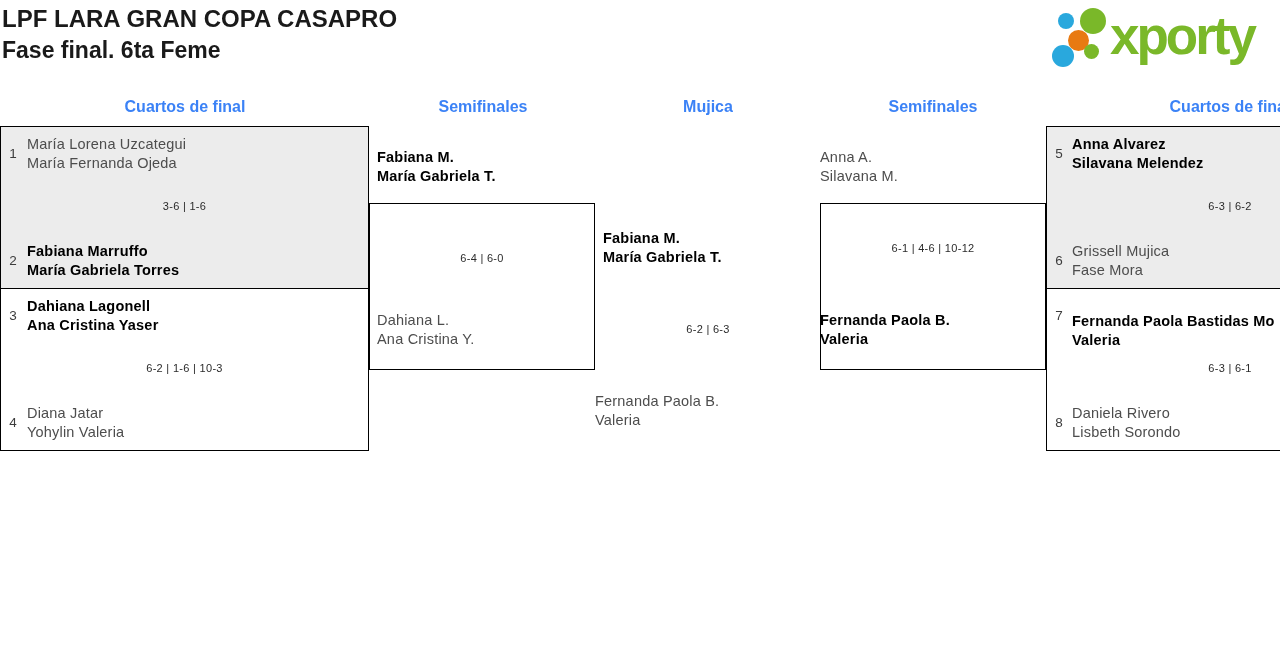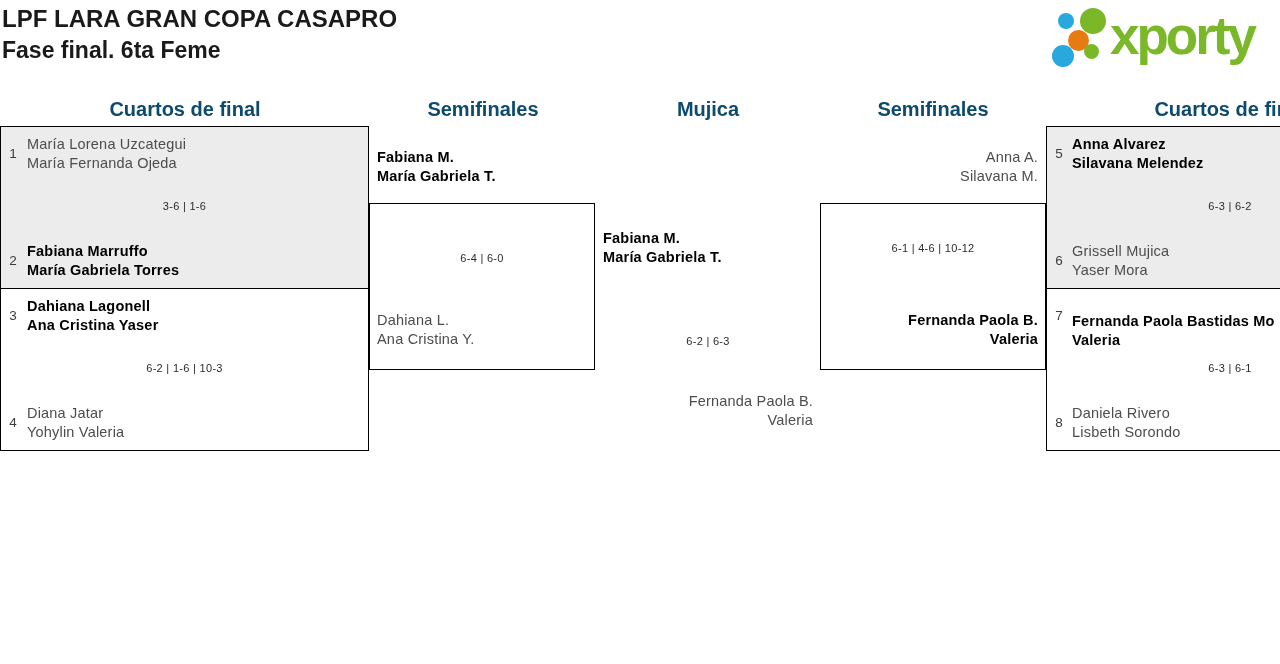--- a/index.html
+++ b/index.html
@@ -2,29 +2,29 @@
 <html style="--brand-green: #7ab829; --brand-blue: #29a8dd; --brand-orange: #e87a12; --box-gray: #ececec; --border: #000000; --winner-text: #000000; --loser-text: #4d4d4d; --score-text: #2b2b2b;"><head>
 <meta charset="utf-8">
 <style>
   html,body{margin:0;padding:0;background:#fff;}
   #app{
     position:relative;width:1280px;height:664px;overflow:hidden;background:#fff;
     font-family:"Liberation Sans",sans-serif;
   }
   .title{position:absolute;left:2px;top:3px;font-size:24px;line-height:31px;font-weight:bold;color:#1a1a1a;}
   .subtitle{position:absolute;left:2px;top:35px;font-size:23px;line-height:30px;font-weight:bold;color:#1a1a1a;}
-  .round-header{position:absolute;top:98px;width:200px;font-size:20px;font-weight:bold;color:#0c4a6e;text-align:center;}
+  .round-header{position:absolute;top:98px;width:200px;font-size:16px;font-weight:bold;color:#3b82f6;text-align:center;}
   .box{position:absolute;box-sizing:border-box;border:1px solid var(--border,#000);background:#fff;}
   .box.gray{background:var(--box-gray,#ececec);}
   .names{position:absolute;font-size:14.5px;line-height:19px;letter-spacing:.2px;white-space:nowrap;}
   .winner{font-weight:bold;color:var(--winner-text,#000);}
   .loser{color:var(--loser-text,#4d4d4d);}
   .score{position:absolute;font-size:11px;letter-spacing:.3px;color:var(--score-text,#2b2b2b);text-align:center;}
   .seed{position:absolute;width:14px;font-size:13.5px;color:#3c3c3c;text-align:center;}
-  .ra{text-align:right;}
+  .ra{}
   .dot{position:absolute;border-radius:50%;}
   .dot.blue{background:var(--brand-blue,#29a8dd);}
   .dot.green{background:var(--brand-green,#7ab829);}
   .dot.orange{background:var(--brand-orange,#e87a12);}
   .wordmark{
     position:absolute;left:1110px;top:6px;font-size:53px;font-weight:bold;
     letter-spacing:-3px;color:var(--brand-green,#7ab829);line-height:60px;
   }
 </style>
 </head>
@@ -88,21 +88,21 @@
   <div class="score" style="left:369px;top:252px;width:226px;">6-4 | 6-0</div>
   <div class="names loser" style="left:377px;top:311px;">
     <div>Dahiana L.</div>
     <div>Ana Cristina Y.</div>
   </div>
 
   <div class="names winner" style="left:603px;top:229px;">
     <div>Fabiana M.</div>
     <div>María Gabriela T.</div>
   </div>
-  <div class="score" style="left:595px;top:323px;width:226px;margin-top:12px;">6-2 | 6-3</div>
+  <div class="score" style="left:595px;top:323px;width:226px;">6-2 | 6-3</div>
   <div class="names loser ra" style="left:595px;top:392px;width:218px;">
     <div>Fernanda Paola B.</div>
     <div>Valeria</div>
   </div>
 
   <div class="names loser ra" style="left:820px;top:148px;width:218px;">
     <div>Anna A.</div>
     <div>Silavana M.</div>
   </div>
   <div class="score" style="left:820px;top:242px;width:226px;">6-1 | 4-6 | 10-12</div>
@@ -113,21 +113,21 @@
 
   <div class="seed" style="left:1052px;top:146px;">5</div>
   <div class="names winner" style="left:1072px;top:135px;">
     <div>Anna Alvarez</div>
     <div>Silavana Melendez</div>
   </div>
   <div class="score" style="left:1046px;top:200px;width:368px;">6-3 | 6-2</div>
   <div class="seed" style="left:1052px;top:253px;">6</div>
   <div class="names loser" style="left:1072px;top:242px;">
     <div>Grissell Mujica</div>
-    <div>Yaser Mora</div>
+    <div>Fase Mora</div>
   </div>
 
   <div class="seed" style="left:1052px;top:308px;">7</div>
   <div class="names winner" style="left:1072px;top:312px;">
     <div>Fernanda Paola Bastidas Mo</div>
     <div>Valeria</div>
   </div>
   <div class="score" style="left:1046px;top:362px;width:368px;">6-3 | 6-1</div>
   <div class="seed" style="left:1052px;top:415px;">8</div>
   <div class="names loser" style="left:1072px;top:404px;">

